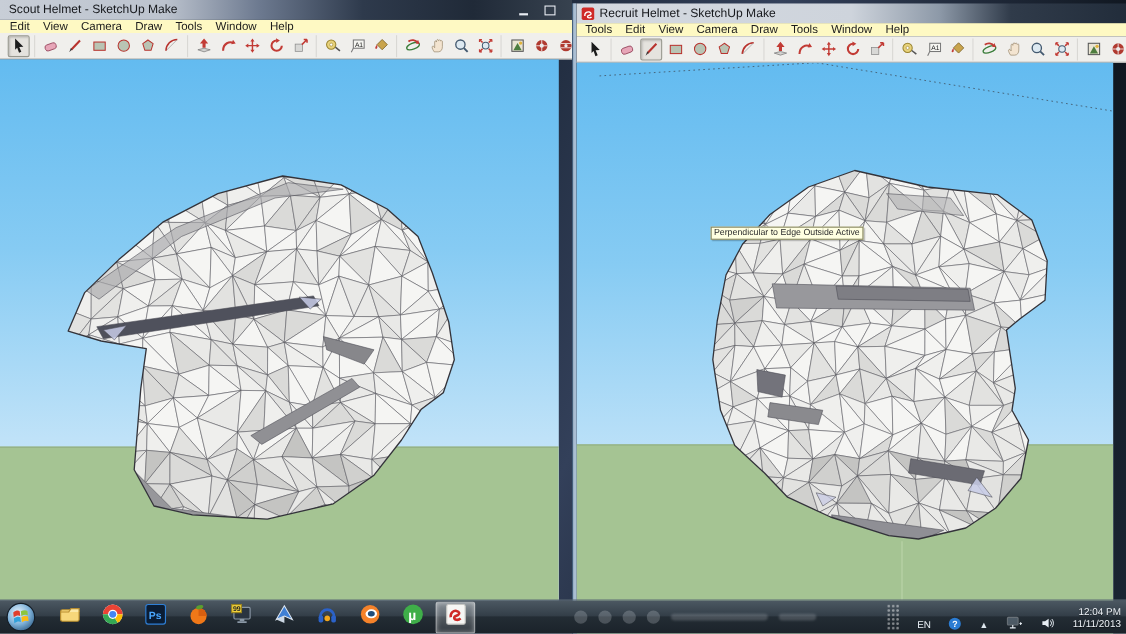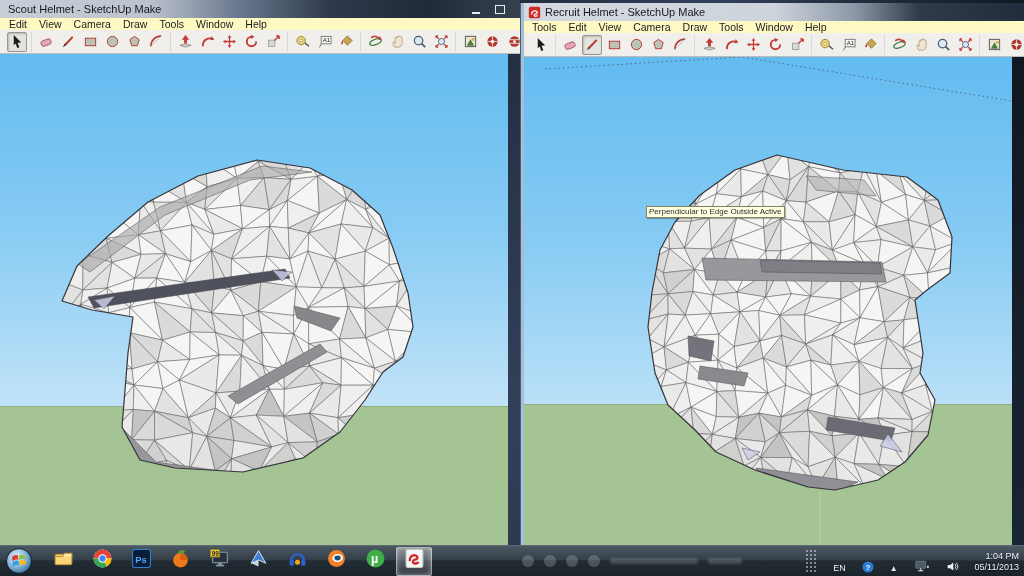--- a/index.html
+++ b/index.html
@@ -1209,17 +1209,17 @@
           <path d="M14.5,9 L17,9 M15.7,7.6 L15.7,10.4" stroke="#e8eef4" stroke-width="1.1"></path>
         </svg>
     </span>
     <span class="tray-ico">
       <svg width="13" height="13" viewBox="0 0 16 16">
           <path d="M2,6 L5,6 L9,3 L9,13 L5,10 L2,10 Z" fill="#e8eef4"></path>
           <path d="M11,5 A4.5,4.5 0 0,1 11,11 M12.6,3.4 A7,7 0 0,1 12.6,12.6" fill="none" stroke="#e8eef4" stroke-width="1.1"></path>
         </svg>
     </span>
     <span class="clock">
-      <div>1:04 PM</div>
-      <div>05/11/2013</div>
+      <div>12:04 PM</div>
+      <div>11/11/2013</div>
     </span>
   </div>
 </div>
 
 </body></html>

